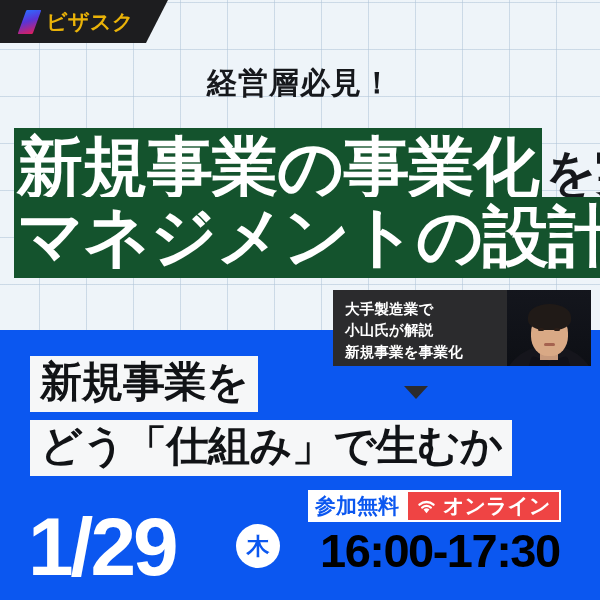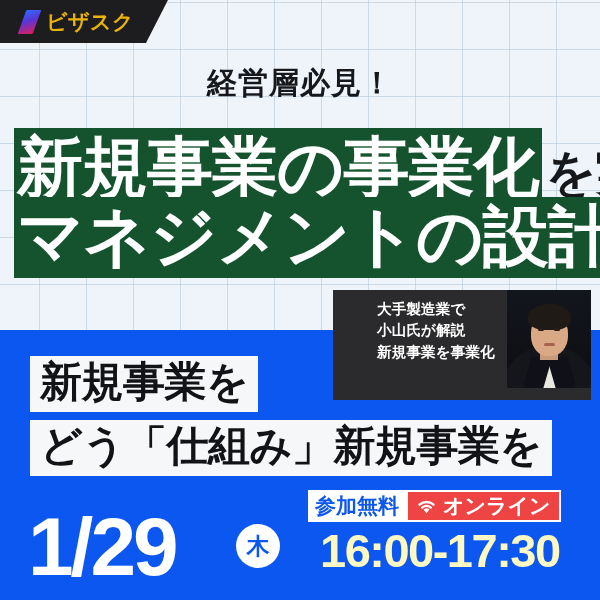--- a/index.html
+++ b/index.html
@@ -84,27 +84,26 @@
     color:#16181c;
     font-size:50px;
     letter-spacing:-1px;
     padding-left:4px;
     display:inline-block;
   }
 
   
   .speaker-bubble {
     position:absolute; left:333px; top:290px;
-    width:258px; height:110px;
+    width:258px; height:76px;
     background:#2b2b2d;
     border-radius:0;
     z-index:8;
     display:flex;
     overflow:hidden;
-    padding-left:32px;
   }
   .speaker-copy {
     flex:1;
     padding:9px 0 0 12px;
     color:#ffffff;
     font-size:14.5px;
     font-weight:700;
     line-height:1.47;
     letter-spacing:.2px;
     white-space:nowrap;
@@ -214,21 +213,21 @@
     display:flex; align-items:center; gap:5px;
     padding:0 9px 0 7px;
     border:2.5px solid #ffffff;
     letter-spacing:0px;
     white-space:nowrap;
   }
   .wifi-ico { display:block; width:23px; height:18px; flex:0 0 23px; }
 
   .time-big {
     position:absolute; left:320px; top:197px;
-    color:#fef9c3;
+    color:#000000;
     font-size:47px; font-weight:700;
     line-height:1; letter-spacing:-1.5px;
     white-space:nowrap;
   }
 </style>
 </head>
 <body>
 
 <div id="poster">
 
@@ -249,21 +248,21 @@
   </div>
 
   <div class="hl-line l2">
     <span class="hl-mark">マネジメントの設計</span>
     <span class="hl-plain">をご紹介</span>
   </div>
 
   <div class="blue-section">
 
     <div class="band b1">新規事業を</div>
-    <div class="band b2">どう「仕組み」新規事業を</div>
+    <div class="band b2">どう「仕組み」で生むか</div>
 
     <div class="date-big">1/29</div>
     <div class="dow-circle">木</div>
 
     <div class="tag-row">
       <div class="tag-free">参加無料</div>
       <div class="tag-online">
         <svg class="wifi-ico" viewBox="0 0 24 19">
           <path d="M12 17.2 L8.9 13.1 a5.1 5.1 0 0 1 6.2 0 Z" fill="#ffffff"></path>
           <path d="M4.6 8.0 a11.6 11.6 0 0 1 14.8 0" stroke="#ffffff" stroke-width="2.6" fill="none" stroke-linecap="round"></path>

